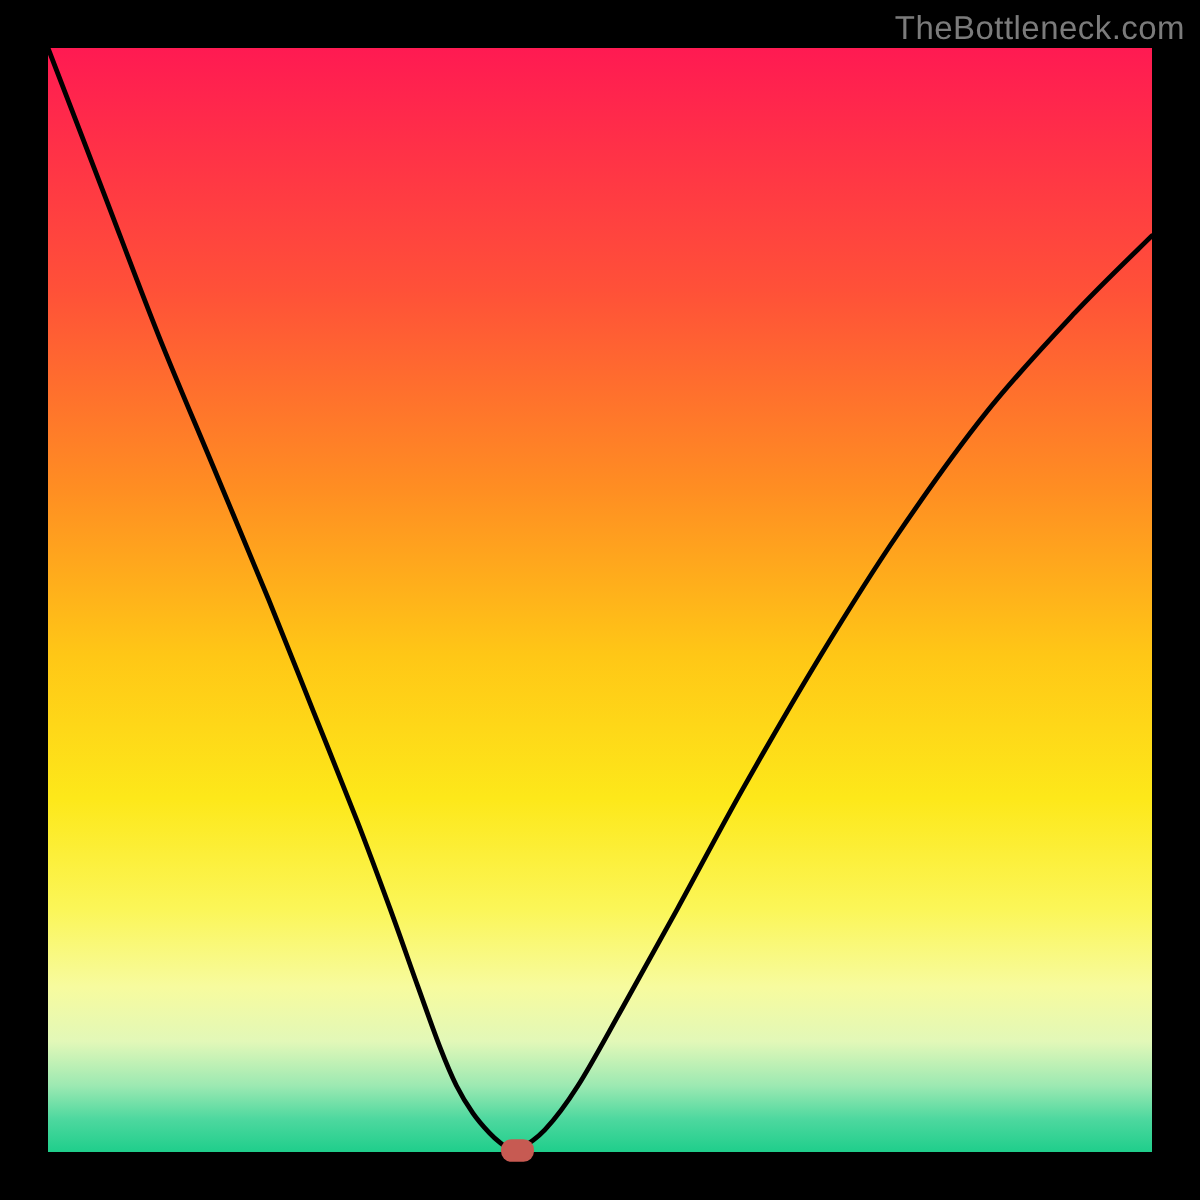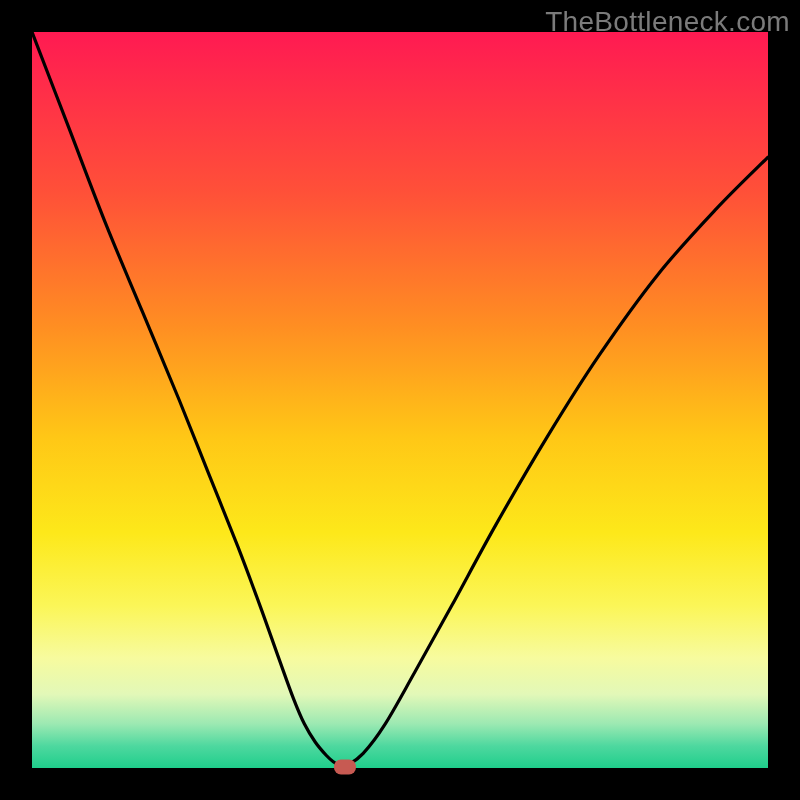--- a/index.html
+++ b/index.html
@@ -38,21 +38,21 @@
       #9ce9b2 94%,
       #4ed89f 97%,
       #1fce8b 100%
     );
   }
   .watermark {
     position: absolute;
     top: 6px;
     right: 10px;
     font-family: Arial, Helvetica, sans-serif;
-    font-size: 28px;
+    font-size: 22px;
     color: #7b7b7b;
     letter-spacing: 0.3px;
     user-select: none;
   }
   svg.curve {
     position: absolute;
     inset: 0;
     width: 100%;
     height: 100%;
   }

